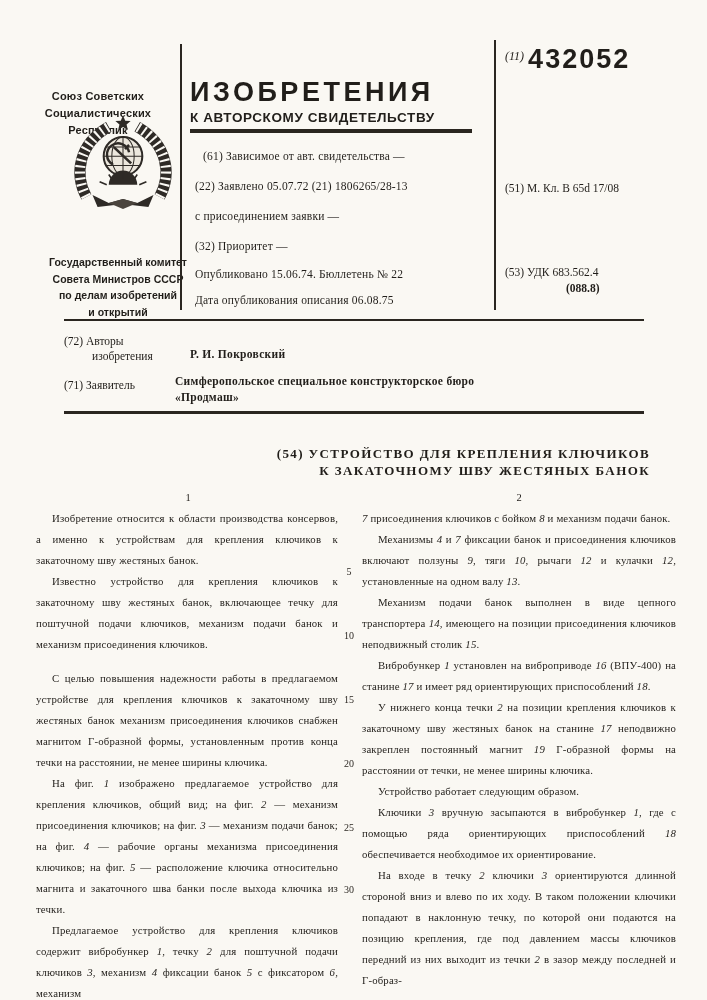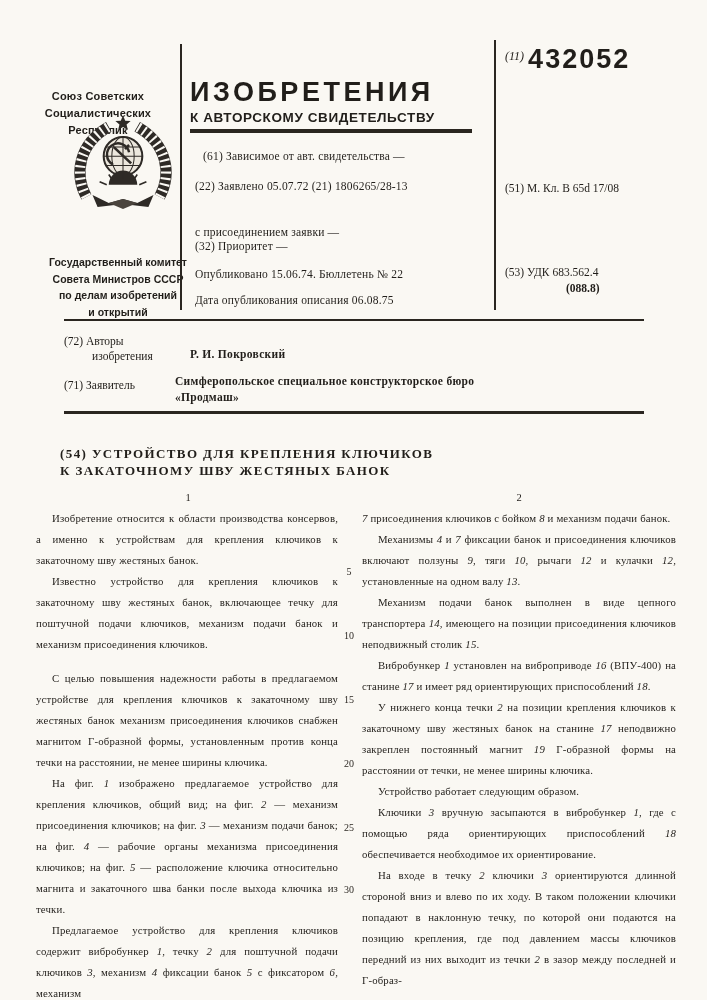--- a/index.html
+++ b/index.html
@@ -42,21 +42,21 @@
   .docnum{left:505px;top:44px;white-space:nowrap;}
   .docnum .code{font-size:12px;vertical-align:8px;font-style:italic;}
   .docnum .num{font-size:27px;font-weight:bold;letter-spacing:2px;font-family:"Liberation Sans",sans-serif;}
   .cls{left:505px;top:182px;font-size:11.5px;white-space:nowrap;}
   .udc{left:505px;top:266px;font-size:11.5px;white-space:nowrap;}
   .udc2{left:566px;top:282px;font-size:11.5px;font-weight:bold;}
 
   .people-label{font-size:11.5px;line-height:15px;}
   .people-name{font-weight:bold;font-size:11.5px;letter-spacing:.3px;}
 
-  .title-line{left:60px;width:590px;text-align:left;font-weight:bold;font-size:13px;letter-spacing:1.4px;white-space:nowrap;}
+  .title-line{left:60px;width:590px;text-align:right;font-weight:bold;font-size:13px;letter-spacing:1.4px;white-space:nowrap;}
 
   .colmark{font-size:10.5px;text-align:center;}
   .bodycol{font-size:10.8px;line-height:21px;text-align:justify;letter-spacing:.15px;}
   .bodycol p{margin:0;text-indent:16px;}
   .bodycol p.noindent{text-indent:0;}
   .bodycol p.gap{margin-top:13px;}
   .bodycol i{font-style:italic;}
   .gutter-num{position:absolute;width:26px;text-align:center;font-size:10px;color:#2c2823;}
 </style>
 </head>
@@ -107,21 +107,21 @@
   <div class="abs h-underline hrule"></div>
 
   <div class="abs biblio">
     <div class="biblio-row" style="top:150px;margin-left:8px;">(61) Зависимое от авт. свидетельства —</div>
     <div class="biblio-row" style="top:180px;">
       <span>(22) Заявлено</span>
       <span class="b">05.07.72</span>
       <span>(21)</span>
       <span class="b">1806265/28-13</span>
     </div>
-    <div class="biblio-row" style="top:210px;margin-top:16px;">с присоединением заявки —</div>
+    <div class="biblio-row" style="top:210px;">с присоединением заявки —</div>
     <div class="biblio-row" style="top:240px;text-align:center;">(32) Приоритет —</div>
     <div class="biblio-row" style="top:268px;">
       <span>Опубликовано</span>
       <span class="b">15.06.74.</span>
       <span>Бюллетень №</span>
       <span class="b">22</span>
     </div>
     <div class="biblio-row" style="top:294px;">Дата опубликования описания 06.08.75</div>
   </div>
 

